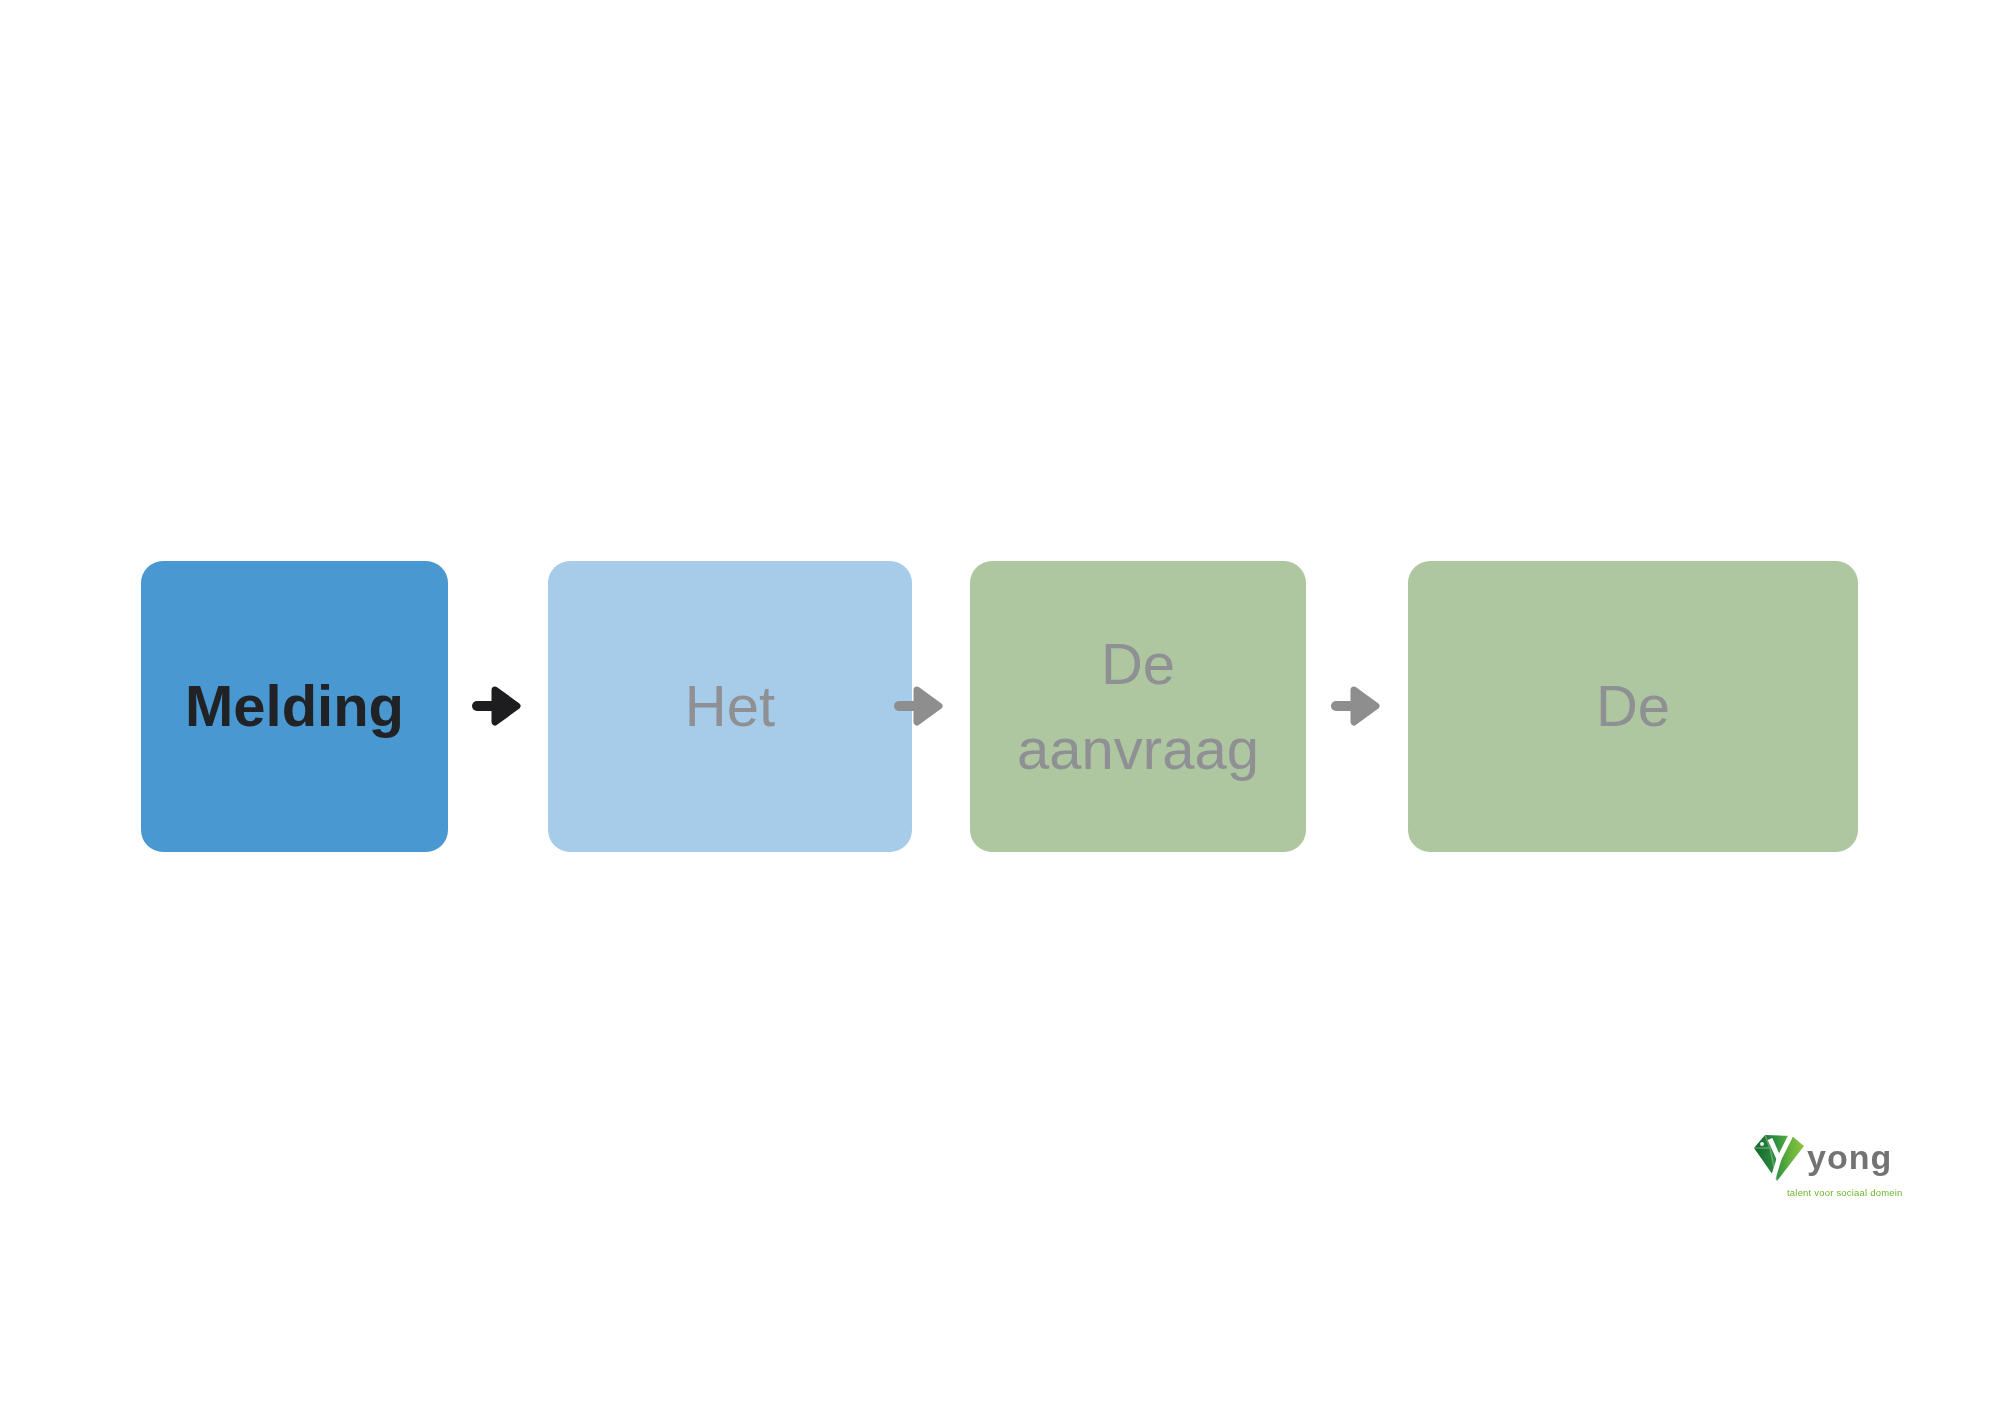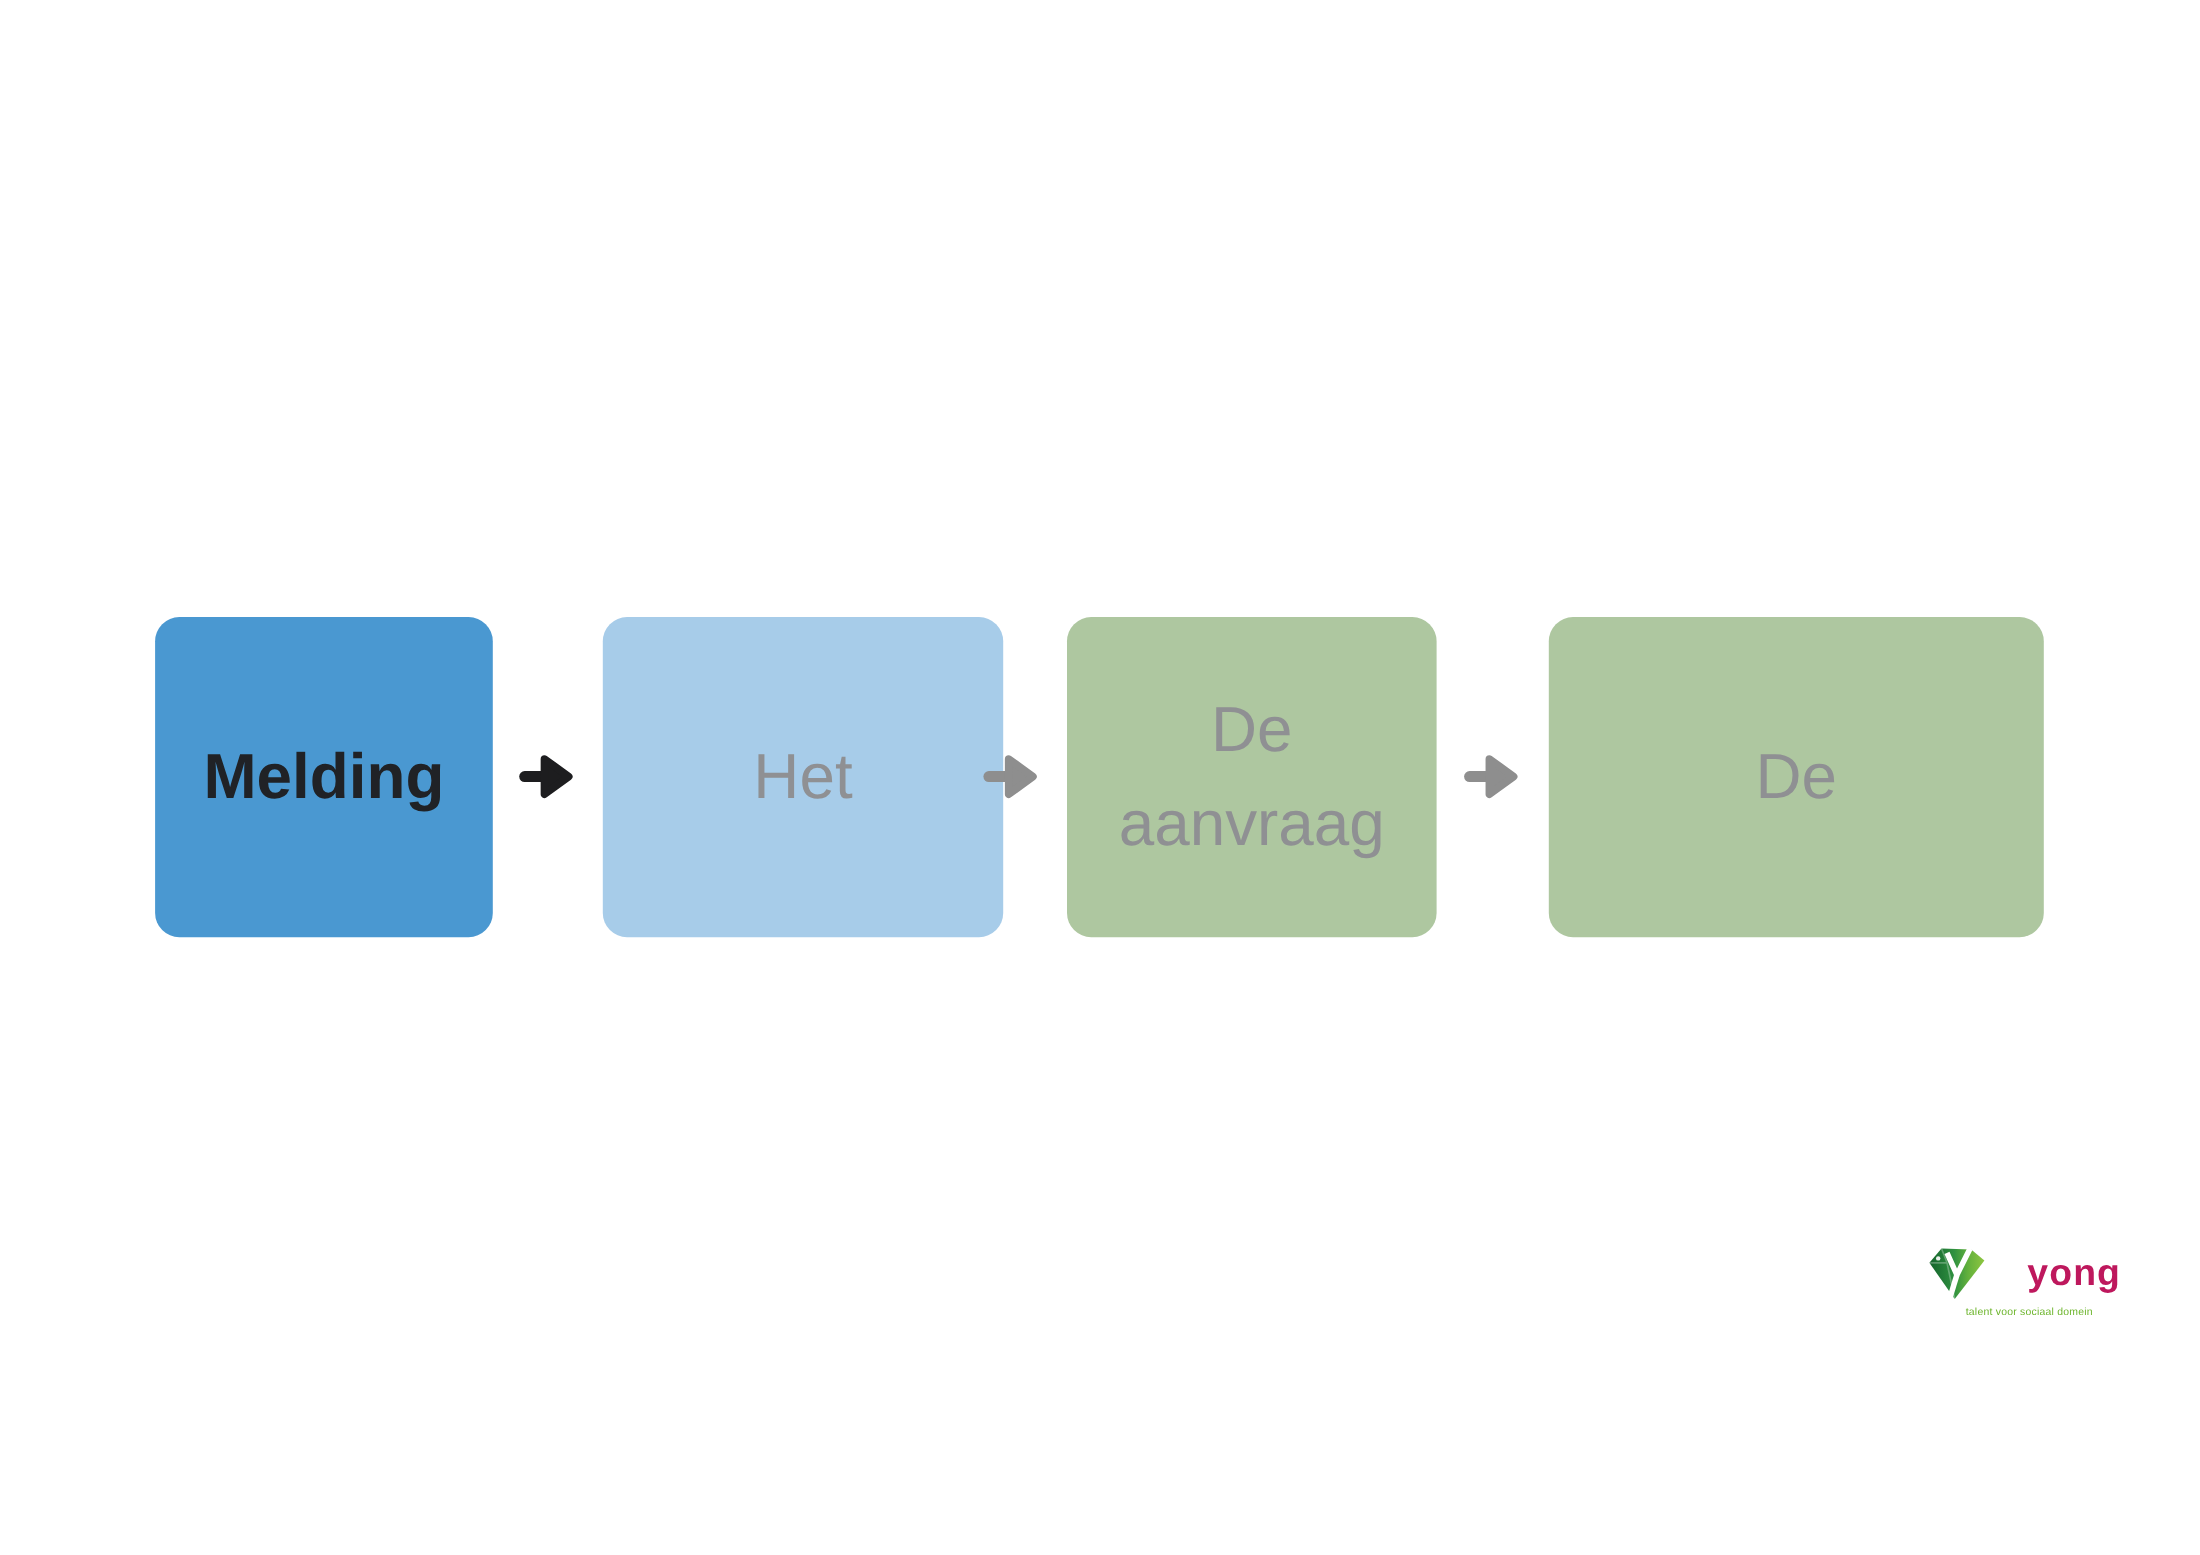--- a/index.html
+++ b/index.html
@@ -143,17 +143,17 @@
             <stop offset="1" stop-color="#8ec640"></stop>
           </linearGradient>
         </defs>
         <path d="M4 15 L15 2 L42 3 L54 13 L27 48 Z" fill="url(#gemgrad)"></path>
         <path d="M4 15 L20 15 M20 15 L15 2 M20 15 L27 48" stroke="rgba(255,255,255,0.28)" stroke-width="1.5" fill="none"></path>
         <path d="M20 6 L29 26 L41 2" stroke-width="5" fill="none" stroke="#ffffff"></path>
         <path d="M29 26 L22 49" stroke-width="5" fill="none" stroke="#ffffff"></path>
         <circle cx="12" cy="11" r="2" fill="#ffffff" opacity="0.9"></circle>
       </svg>
     </span>
-    <span class="logo-word" style="color: #be185d; margin-left: 36px;">yong</span>
+    <span class="logo-word" style="color: #737373;">yong</span>
     <span class="logo-tagline" style="color: rgb(109, 181, 44);">talent voor sociaal domein</span>
   </div>
 
 </div>
 
 </body></html>

